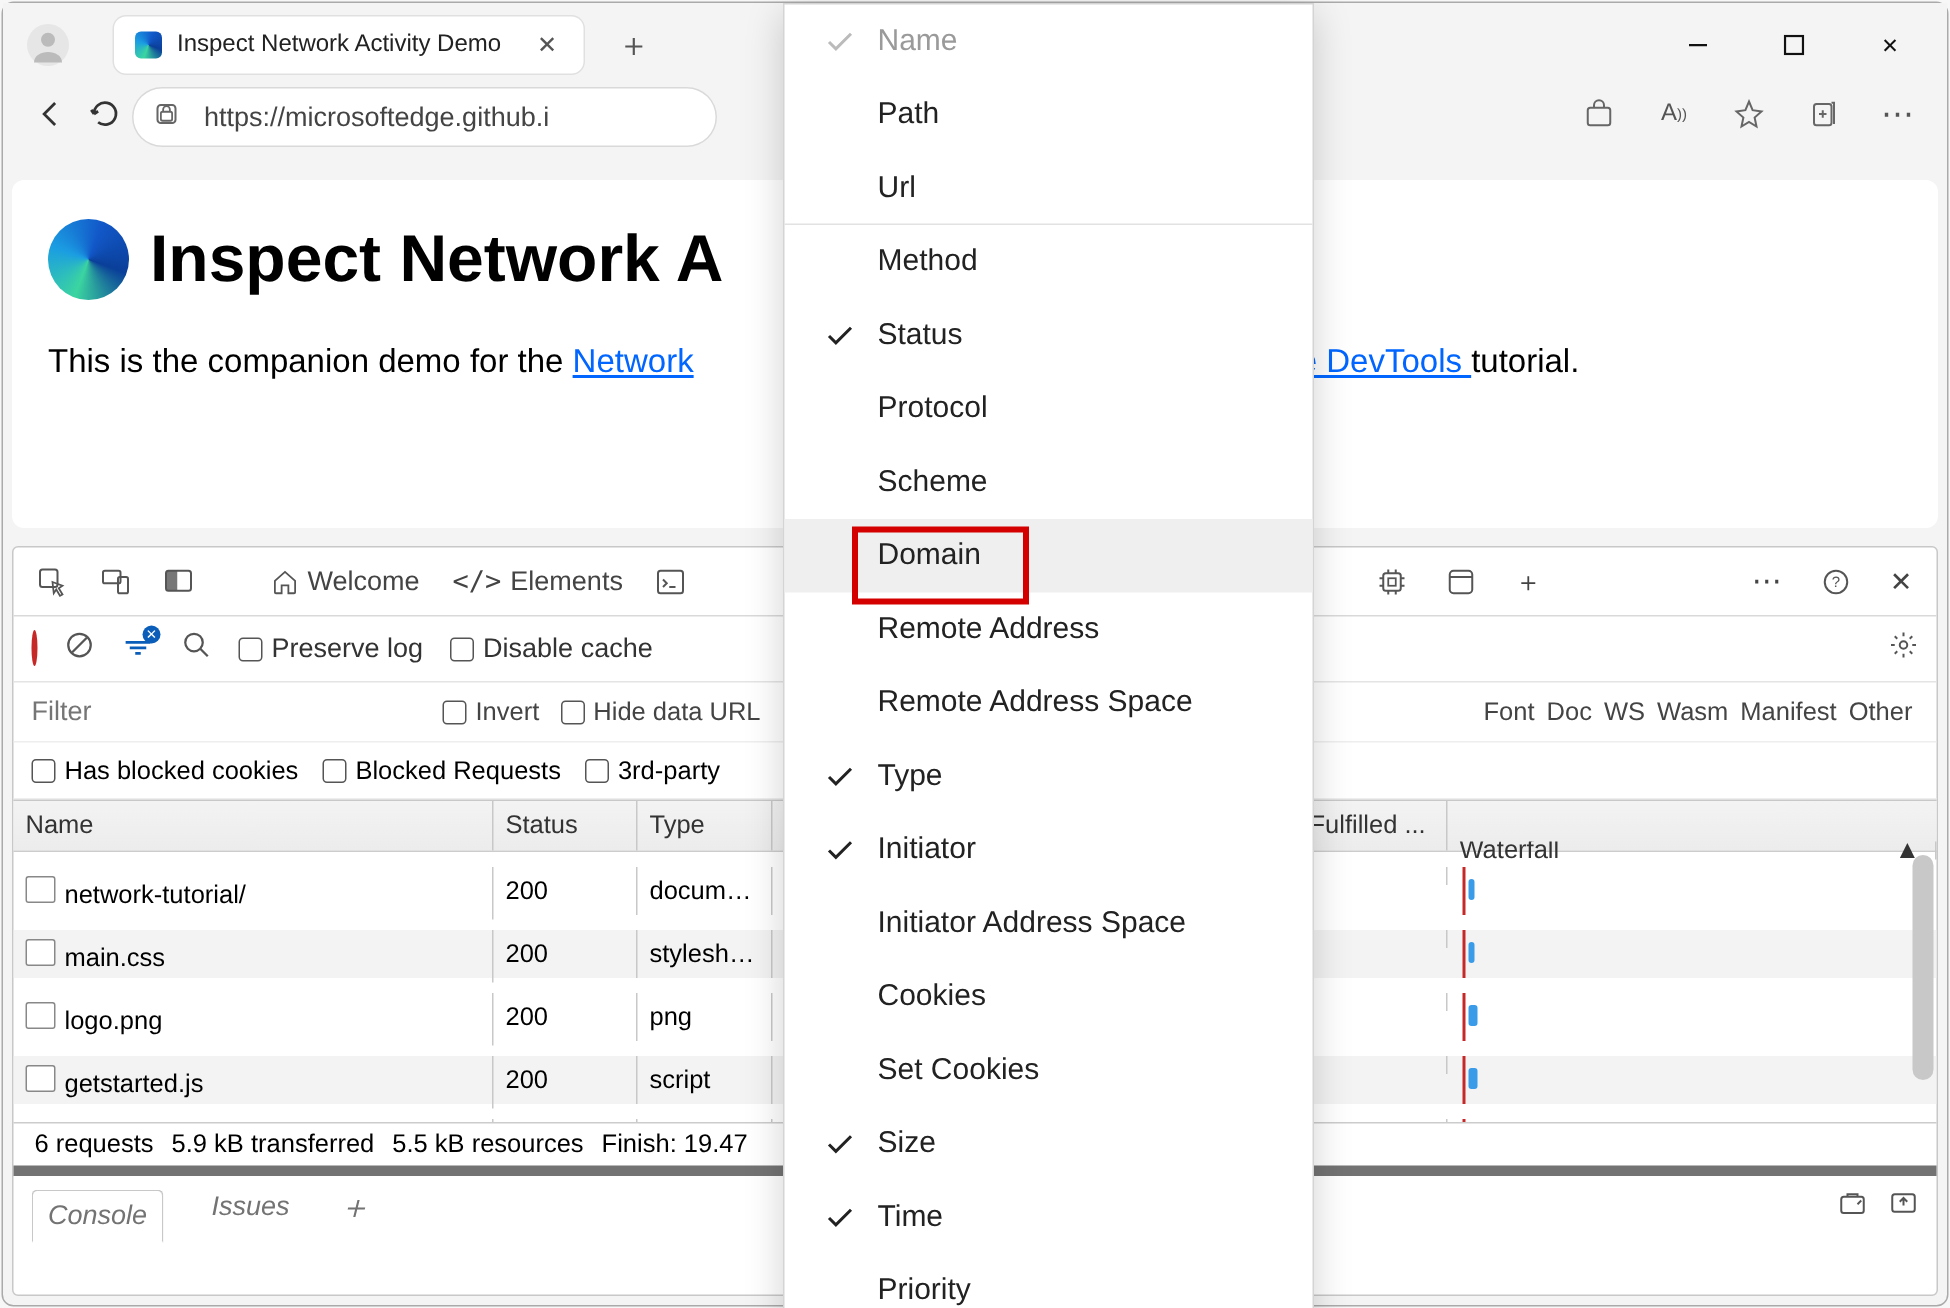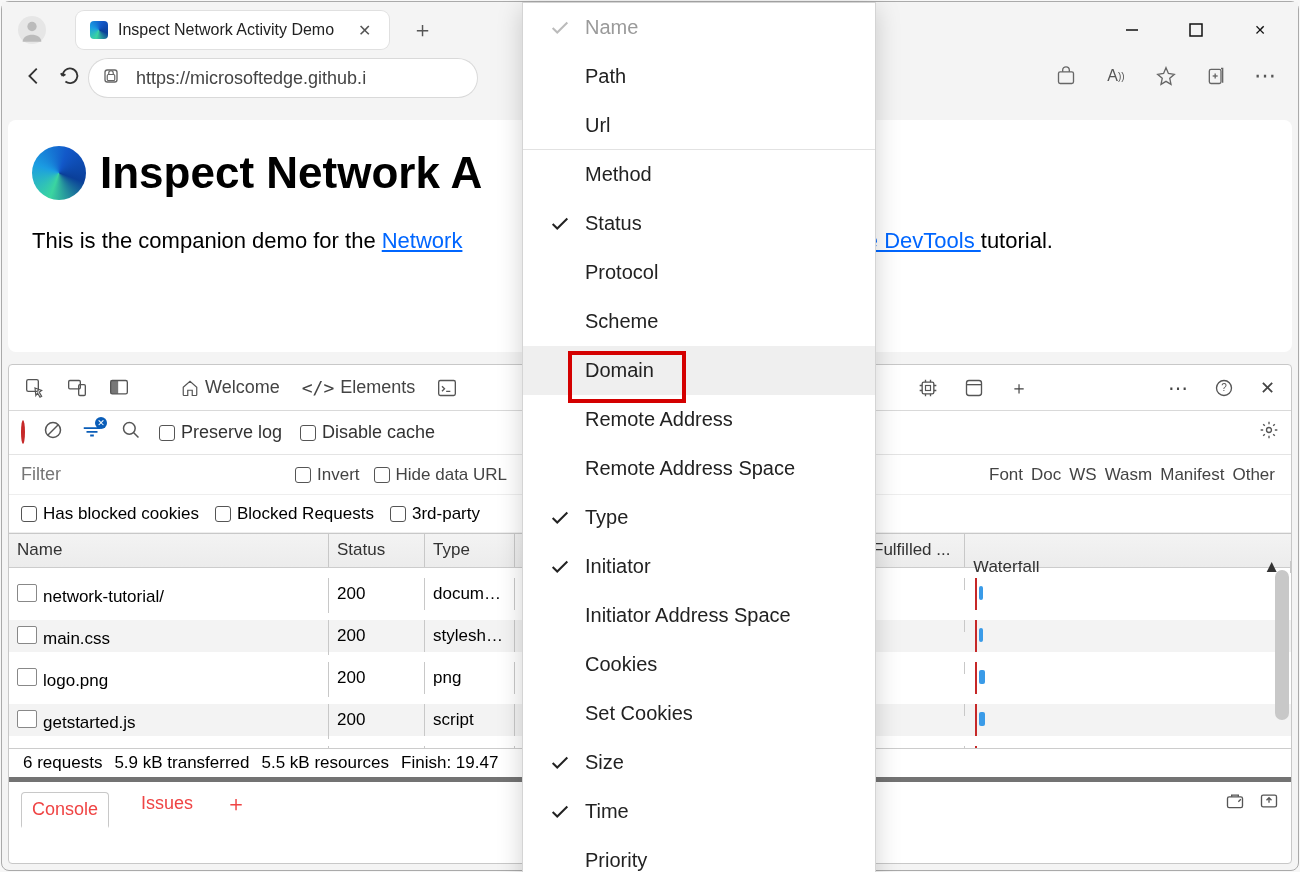--- a/index.html
+++ b/index.html
@@ -71,21 +71,21 @@
   .row { display: flex; height: 32px; font-size: 17px; align-items: flex-start; margin-top: 10px; }
   .row:nth-child(even) { background: #f3f3f3; }
   .row .ic { width: 20px; height: 18px; margin-right: 6px; display: inline-flex; align-items: center; justify-content: center; border: 1px solid #888; border-radius: 2px; font-size: 11px; background:#fff; }
   .wf-cell { flex:1; position:relative; height:100%; border-right:none; }
   .wf-redline { position:absolute; top:0; bottom:0; width:2px; background:#c62828; left:10px; }
   .wf-bar { position:absolute; height:14px; background:#3a9be8; top:8px; left:14px; border-radius:2px; }
   .status-row { height: 40px; display:flex; align-items:center; padding:0 14px; gap:12px; font-size:17px; border-top:1px solid #ccc; }
   .scroll-indicator { position:absolute; right:2px; top:36px; width:14px; height:150px; background:#c8c8c8; border-radius:7px; }
 
   
-  .drawer { height: 48px; border-top: 5px solid #737373; display:flex; align-items:center; padding:0 12px; gap:22px; font-size:18px; color:#ef4444; }
+  .drawer { height: 48px; border-top: 7px solid #737373; display:flex; align-items:center; padding:0 12px; gap:22px; font-size:18px; color:#737373;font-style:italic; }
   .drawer .tabitem { padding: 6px 10px; cursor:default; }
   .drawer .tabitem.active { border: 1px solid #c8c8c8; border-bottom: 2px solid #fff; border-radius: 4px 4px 0 0; position:relative; top:6px; background:#fff; }
   .drawer .right { margin-left:auto; display:flex; gap:14px; }
 
   
   .context-menu { position: absolute; top: 0; left: 520px; width: 354px; background: #fff; box-shadow: 0 6px 24px rgba(0,0,0,0.18); border: 1px solid #d4d4d4; padding-bottom: 6px; z-index: 50; }
   .context-menu .item { display:flex; align-items:center; height: 49px; padding-left: 62px; font-size: 20px; color:#222; position:relative; cursor:default; }
   .context-menu .item.disabled { color: #9a9a9a; }
   .context-menu .item.sep { border-bottom: 1px solid #e2e2e2; }
   .context-menu .check { position:absolute; left:26px; width:22px; height:22px; color:#222; }

